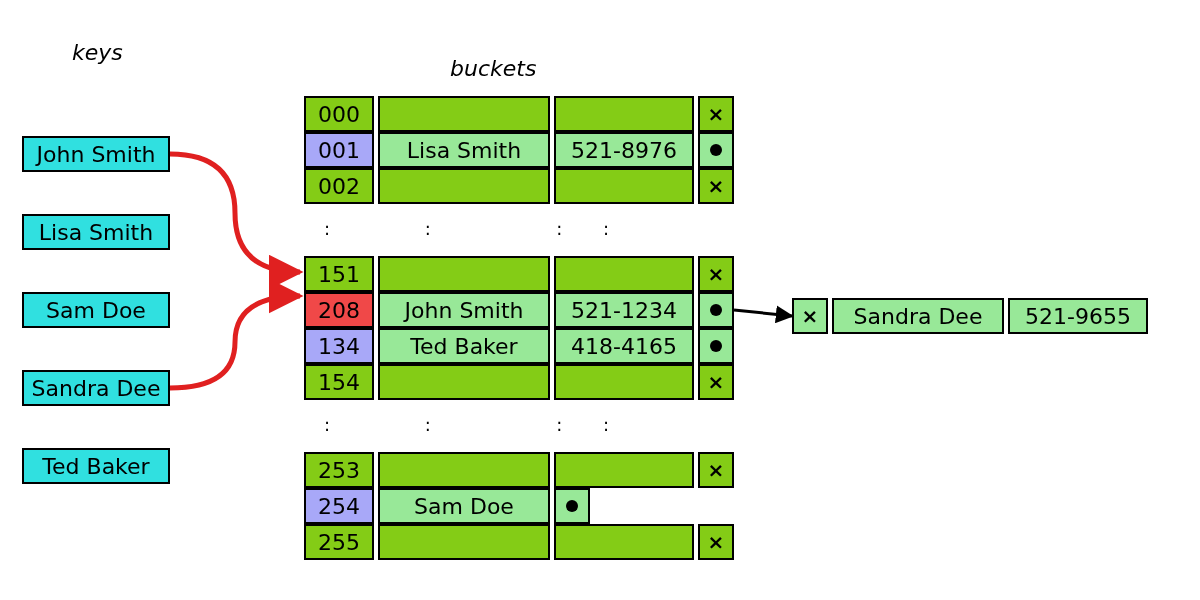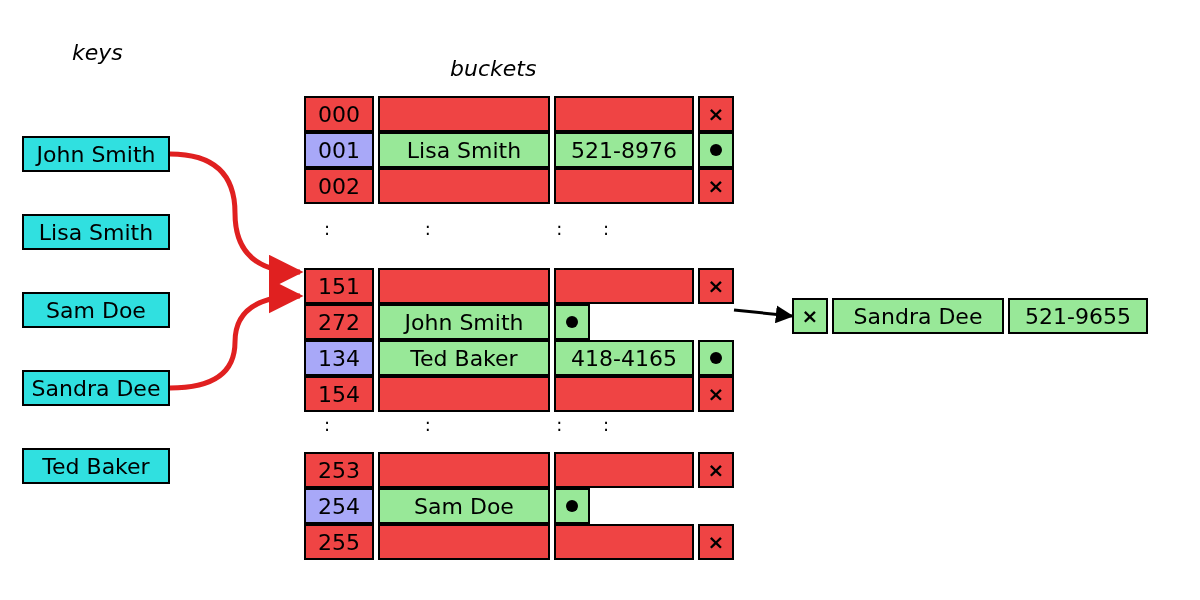--- a/index.html
+++ b/index.html
@@ -44,21 +44,21 @@
   .row {
     display: flex;
     height: 36px;
   }
   .cell {
     border: 2px solid #000;
     box-sizing: border-box;
     display: flex;
     align-items: center;
     justify-content: center;
-    background: #ef4444;
+    background: #84cc16;
     margin-right: 4px;
   }
   .cell:last-child { margin-right: 0; }
   .idx   { width: 70px; }
   .name  { width: 172px; }
   .phone { width: 140px; text-align: center; }
   .flag  { width: 36px; font-weight: bold; }
   .filled .cell { background: #98e898; }
   .idx-active   { background: #a8a8f8 !important; }
   .idx-collide  { background: #f04848 !important; }
@@ -123,32 +123,33 @@
         </div>
         <div class="row">
           <div class="cell idx">002</div>
           <div class="cell name"></div>
           <div class="cell phone"></div>
           <div class="cell flag">
             <span class="xmark">×</span>
           </div>
         </div>
       </div>
-      <div class="bucket-group" style="top: 256px; margin-top: 12px;">
+      <div class="bucket-group" style="top: 256px;">
         <div class="row">
           <div class="cell idx">151</div>
           <div class="cell name"></div>
           <div class="cell phone"></div>
           <div class="cell flag">
             <span class="xmark">×</span>
           </div>
         </div>
         <div class="row filled">
-          <div class="cell idx idx-collide">272</div>
+          <div class="cell idx idx-collide">208</div>
           <div class="cell name">John Smith</div>
+          <div class="cell phone">521-1234</div>
           <div class="cell flag">
             <div class="bullet"></div>
           </div>
         </div>
         <div class="row filled">
           <div class="cell idx idx-active">134</div>
           <div class="cell name">Ted Baker</div>
           <div class="cell phone">418-4165</div>
           <div class="cell flag">
             <div class="bullet"></div>

